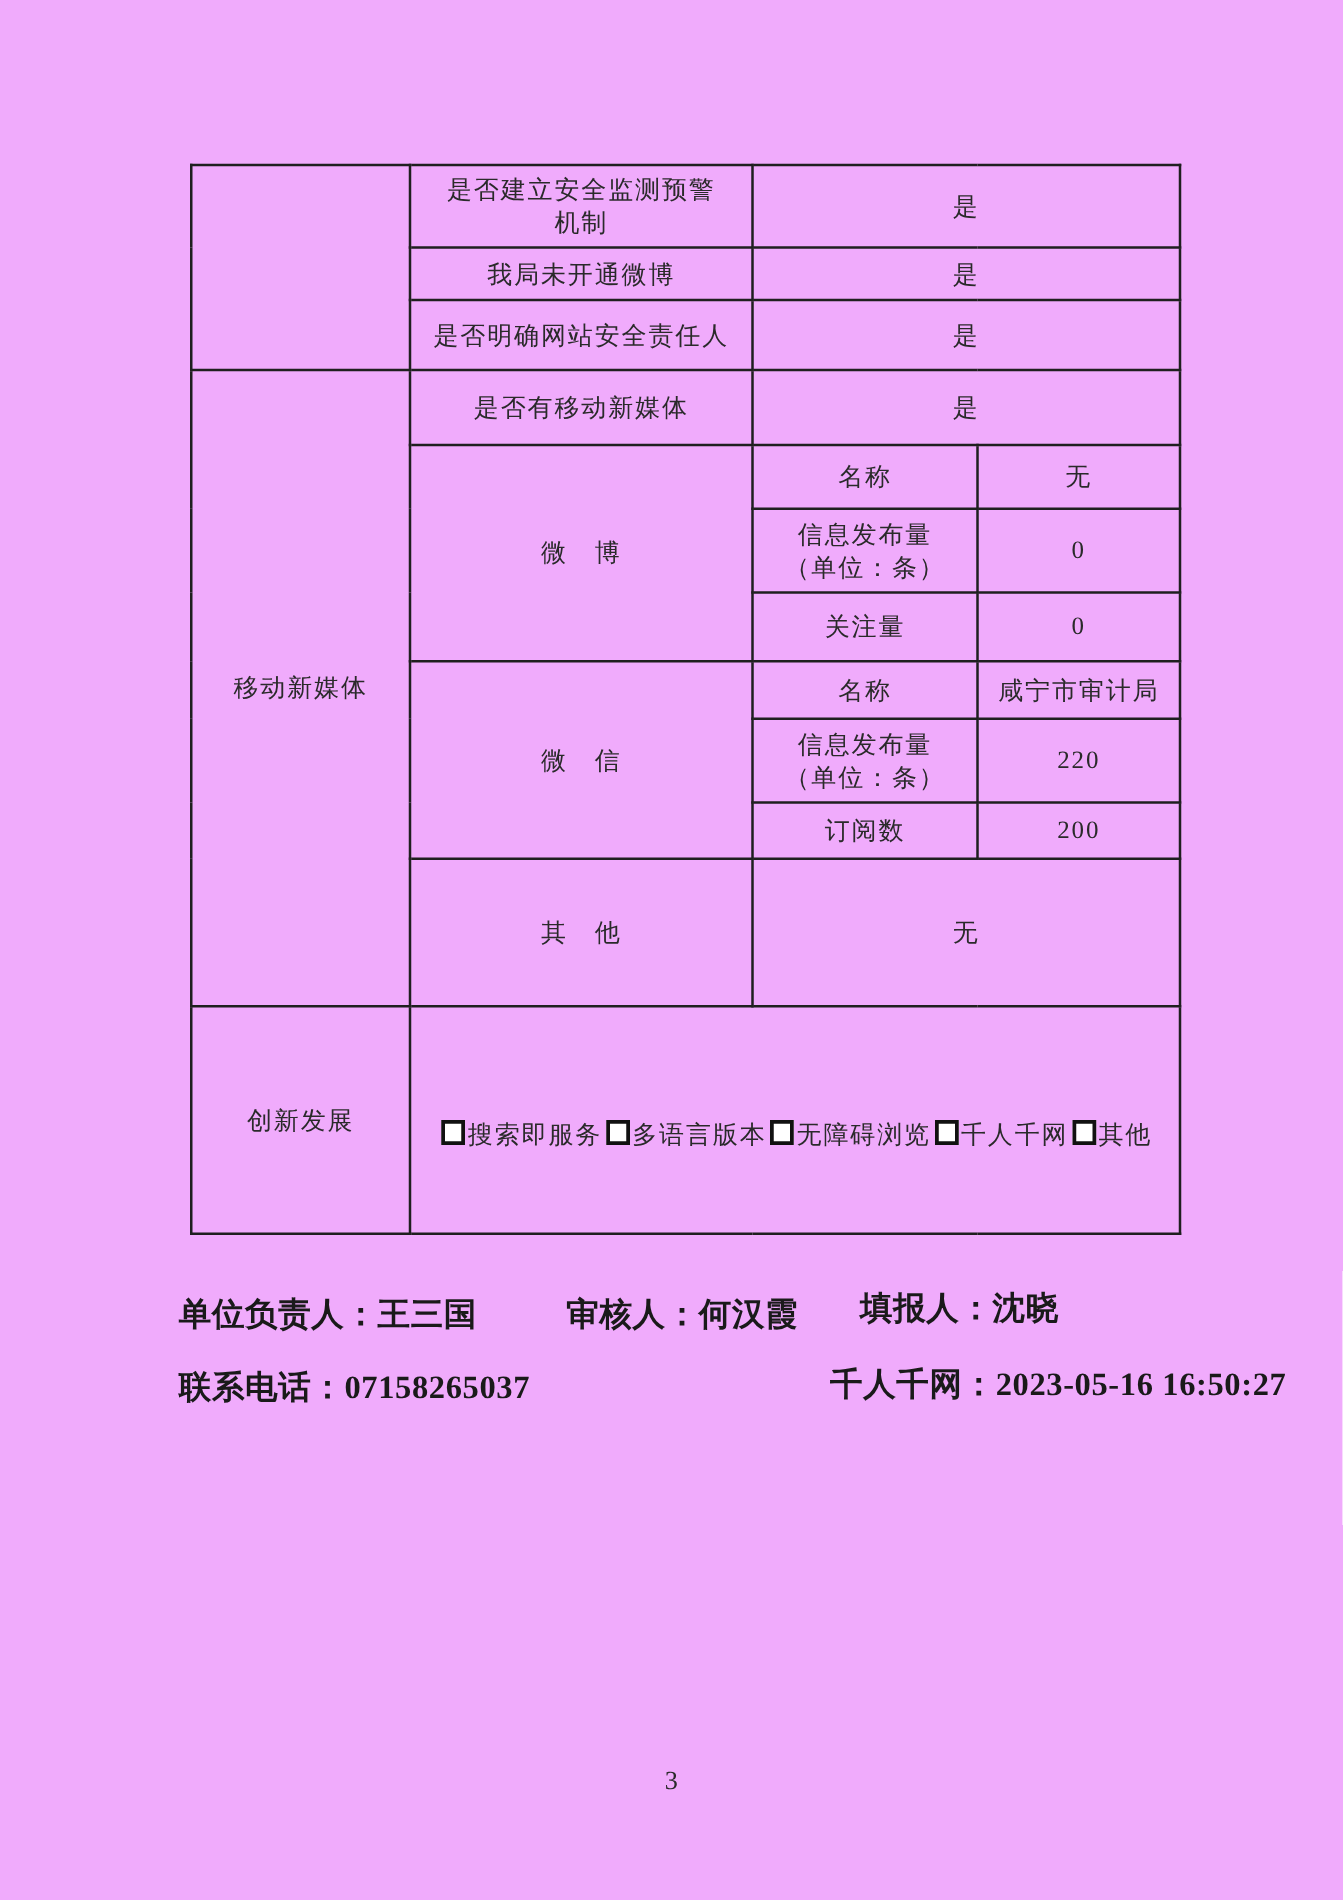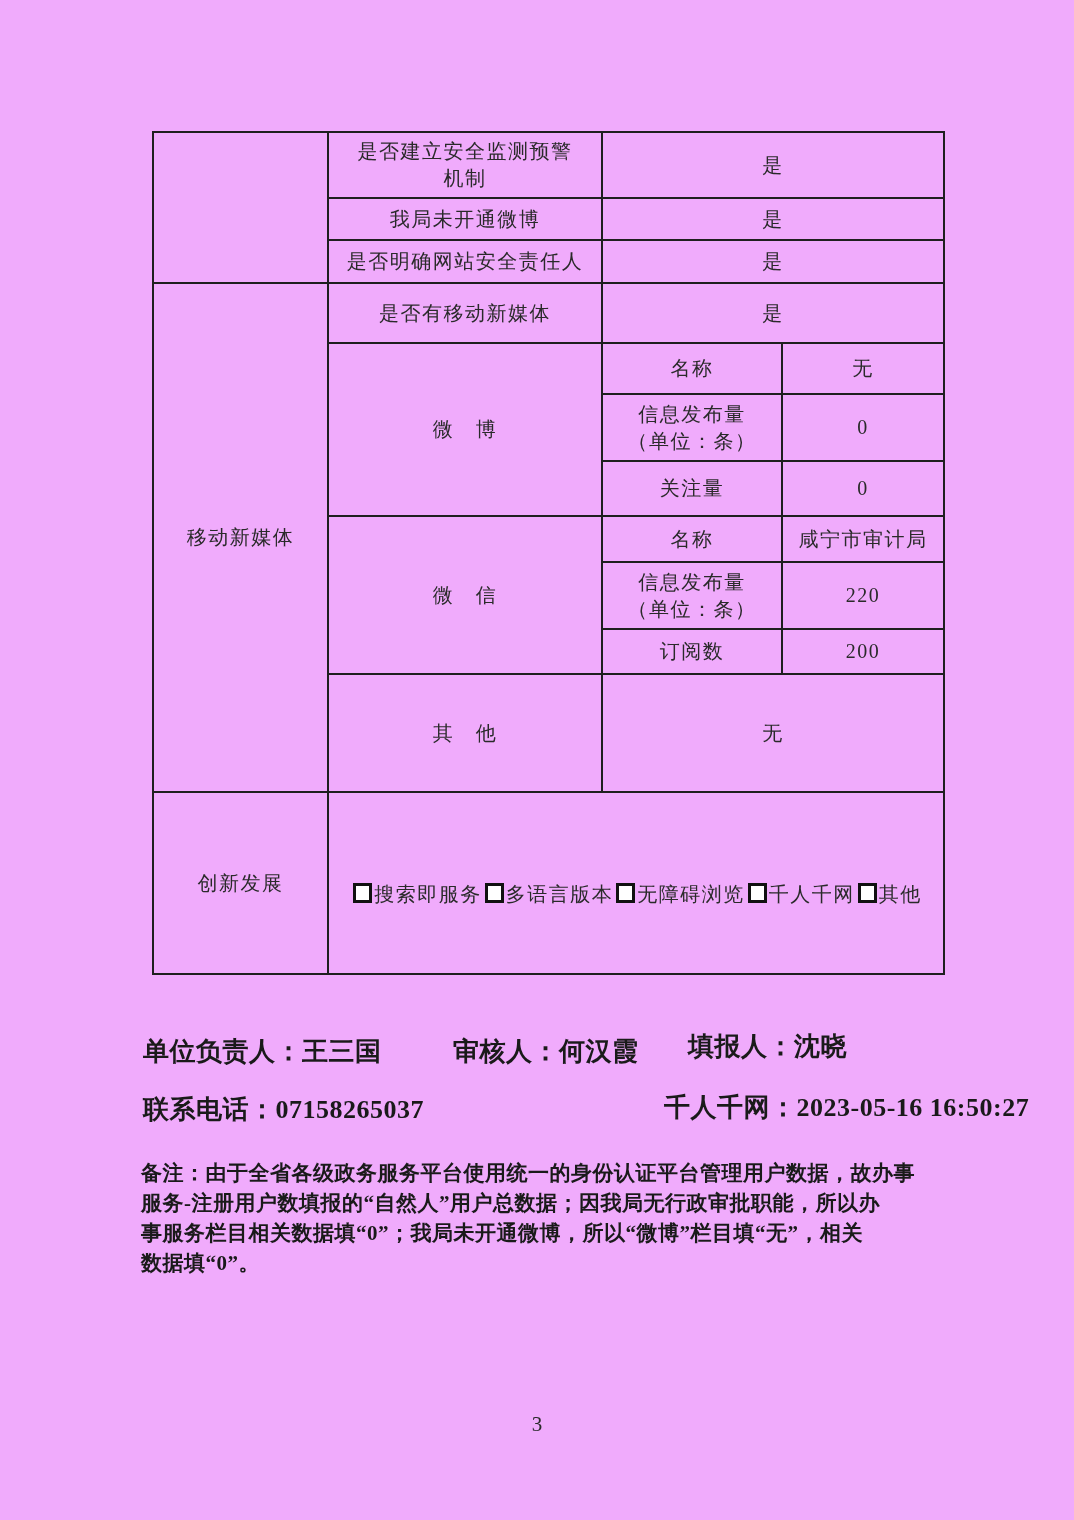--- a/index.html
+++ b/index.html
@@ -32,21 +32,21 @@
     white-space: pre-line;
     color: #2a2a2a;
   }
   col.c1 { width: 175px; }
   col.c2 { width: 274px; }
   col.c3 { width: 180px; }
   col.c4 { width: 162px; }
 
   tr.r1  { height: 66px; }
   tr.r2  { height: 42px; }
-  tr.r3  { height: 43px; margin-left: 32px; }
+  tr.r3  { height: 56px; margin-left: 32px; }
   tr.r4  { height: 60px; }
   tr.r5  { height: 51px; }
   tr.r6  { height: 67px; }
   tr.r7  { height: 55px; }
   tr.r8  { height: 46px; }
   tr.r9  { height: 67px; }
   tr.r10 { height: 45px; }
   tr.r11 { height: 118px; }
   tr.r12 { height: 182px; }
 
@@ -180,20 +180,16 @@
     </tr>
   </tbody>
     </table>
 
   <div class="f-item pos-unit-head"><span>单位负责人：</span><span>王三国</span></div>
   <div class="f-item pos-reviewer"><span>审核人：</span><span>何汉霞</span></div>
   <div class="f-item pos-filler"><span>填报人：</span><span>沈晓</span></div>
   <div class="f-item pos-phone"><span>联系电话：</span><span>07158265037</span></div>
   <div class="f-item pos-report-date"><span>千人千网：</span><span>2023-05-16 16:50:27</span></div>
 
-  <div class="note">备注：由于全省各级政务服务平台使用统一的身份认证平台管理用户数据，故办事
-服务-注册用户数填报的“自然人”用户总数据；因我局无行政审批职能，所以办
-事服务栏目相关数据填“0”；我局未开通微博，所以“微博”栏目填“无”，相关
-数据填“0”。</div>
 
   <div class="page-number">3</div>
 
 </div>
 
 </body></html>

